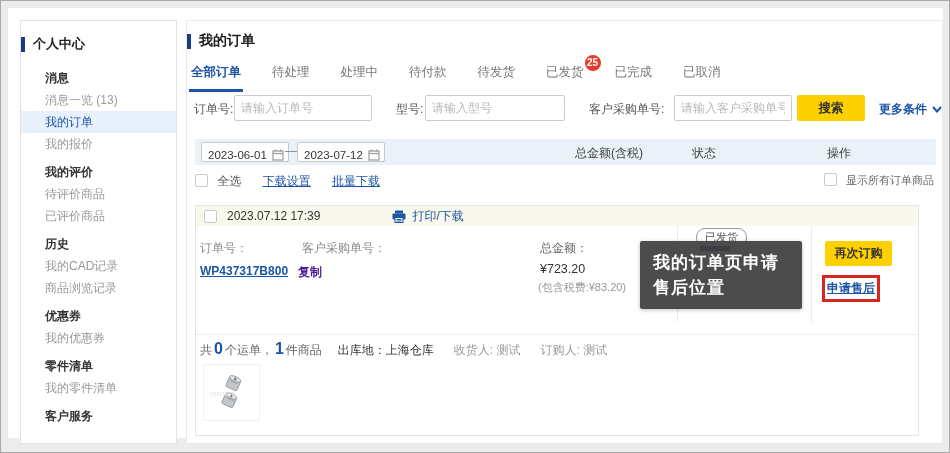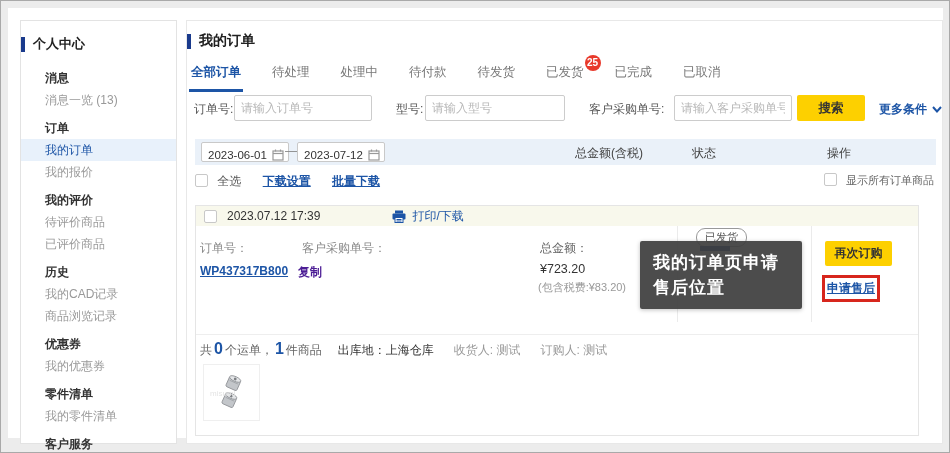--- a/index.html
+++ b/index.html
@@ -43,21 +43,21 @@
   .filter-bar { position:absolute; left:8px; top:118px; width:741px; height:26px; background:#eaf1f9; }
   .date-box { position:absolute; top:3px; height:20px; background:#fff; border:1px solid #c9c9c9; border-radius:2px; display:flex; align-items:flex-start; padding:6px 4px 0 6px; font-size:11.5px; color:#333; }
   .date-box svg { margin-left:5px; }
   .date-dash { position:absolute; left:90px; top:5px; color:#888; font-size:12px; }
   .col-head { position:absolute; top:6px; font-size:12px; color:#444; }
 
   
   .toolbar-row { position:absolute; left:8px; top:152px; width:741px; height:18px; font-size:12px; }
   .cbx { display:inline-block; width:13px; height:13px; border:1px solid #c8c8c8; border-radius:2px; background:#fff; vertical-align:-2px; cursor:pointer; }
   .tb-label { color:#555; margin-left:6px; }
-  .tb-link { color:#1d55a6; text-decoration:underline; font-weight:bold; margin-left:18px; cursor:pointer; }
+  .tb-link { color:#1d55a6; text-decoration:underline; font-weight:normal; margin-left:18px; cursor:pointer; }
   .tb-right { position:absolute; right:2px; top:0; font-size:11px; color:#666; }
   .tb-right .cbx { margin-right:6px; }
 
   
   .order-card { position:absolute; left:8px; top:184px; width:724px; height:231px; border:1px solid #e5e5e5; background:#fff; }
   .card-head { height:20px; background:#f8f8ec; display:flex; align-items:center; padding-left:8px; }
   .card-date { font-size:12px; color:#333; margin-left:10px; }
   .print-link { display:flex; align-items:center; margin-left:72px; color:#1d55a6; font-size:12px; cursor:pointer; }
   .print-link svg { margin-right:6px; }
   .card-body { position:relative; height:96px; }
@@ -87,21 +87,20 @@
 <div id="stage">
  <div id="page">
 
   <div id="sidebar">
     <div class="side-title">
       <span class="vbar"></span>
       <span class="side-title-text">个人中心</span>
     </div>
     <div class="side-row side-header">消息</div>
     <div class="side-row side-link">消息一览 (13)</div>
-    <div class="side-row side-header">订单</div>
     <div class="side-row side-link active">我的订单</div>
     <div class="side-row side-link">我的报价</div>
     <div class="side-row side-header">我的评价</div>
     <div class="side-row side-link">待评价商品</div>
     <div class="side-row side-link">已评价商品</div>
     <div class="side-row side-header">历史</div>
     <div class="side-row side-link">我的CAD记录</div>
     <div class="side-row side-link">商品浏览记录</div>
     <div class="side-row side-header">优惠券</div>
     <div class="side-row side-link">我的优惠券</div>

